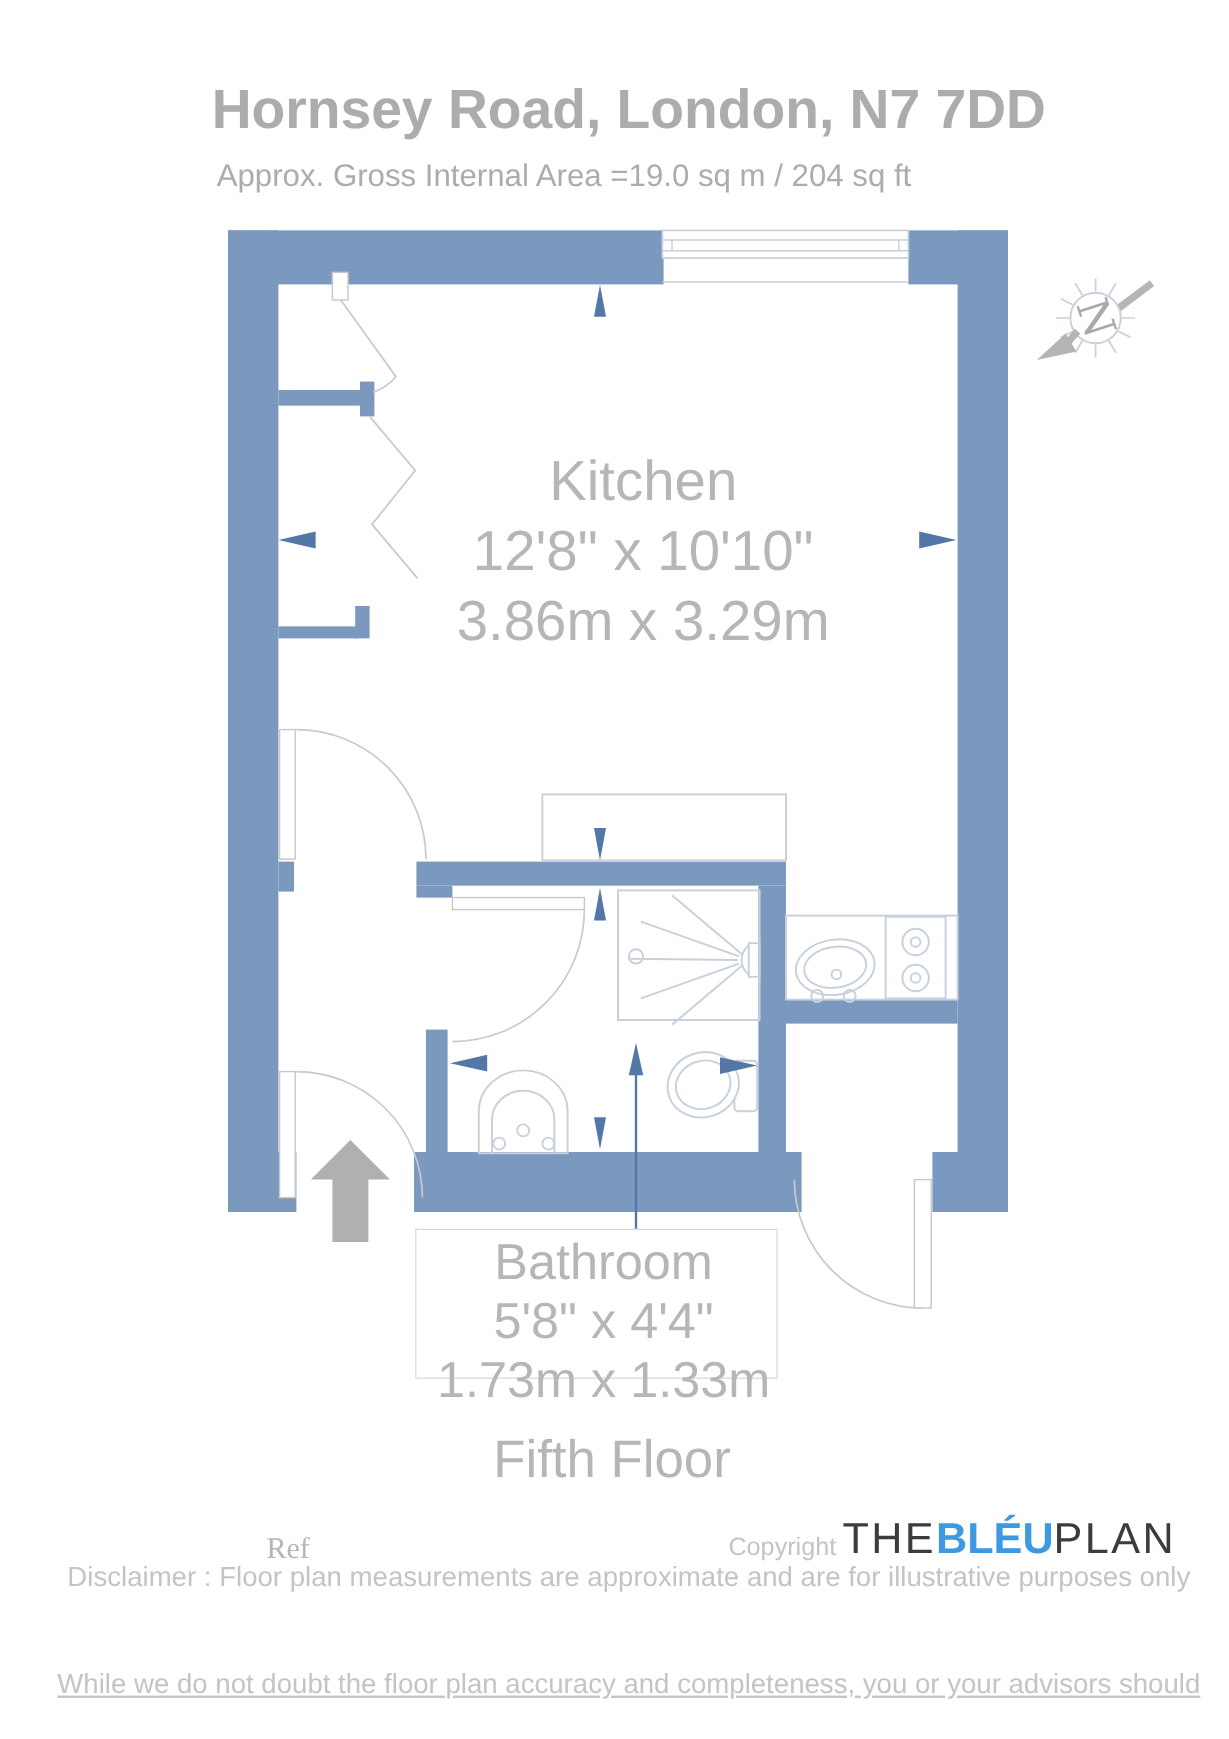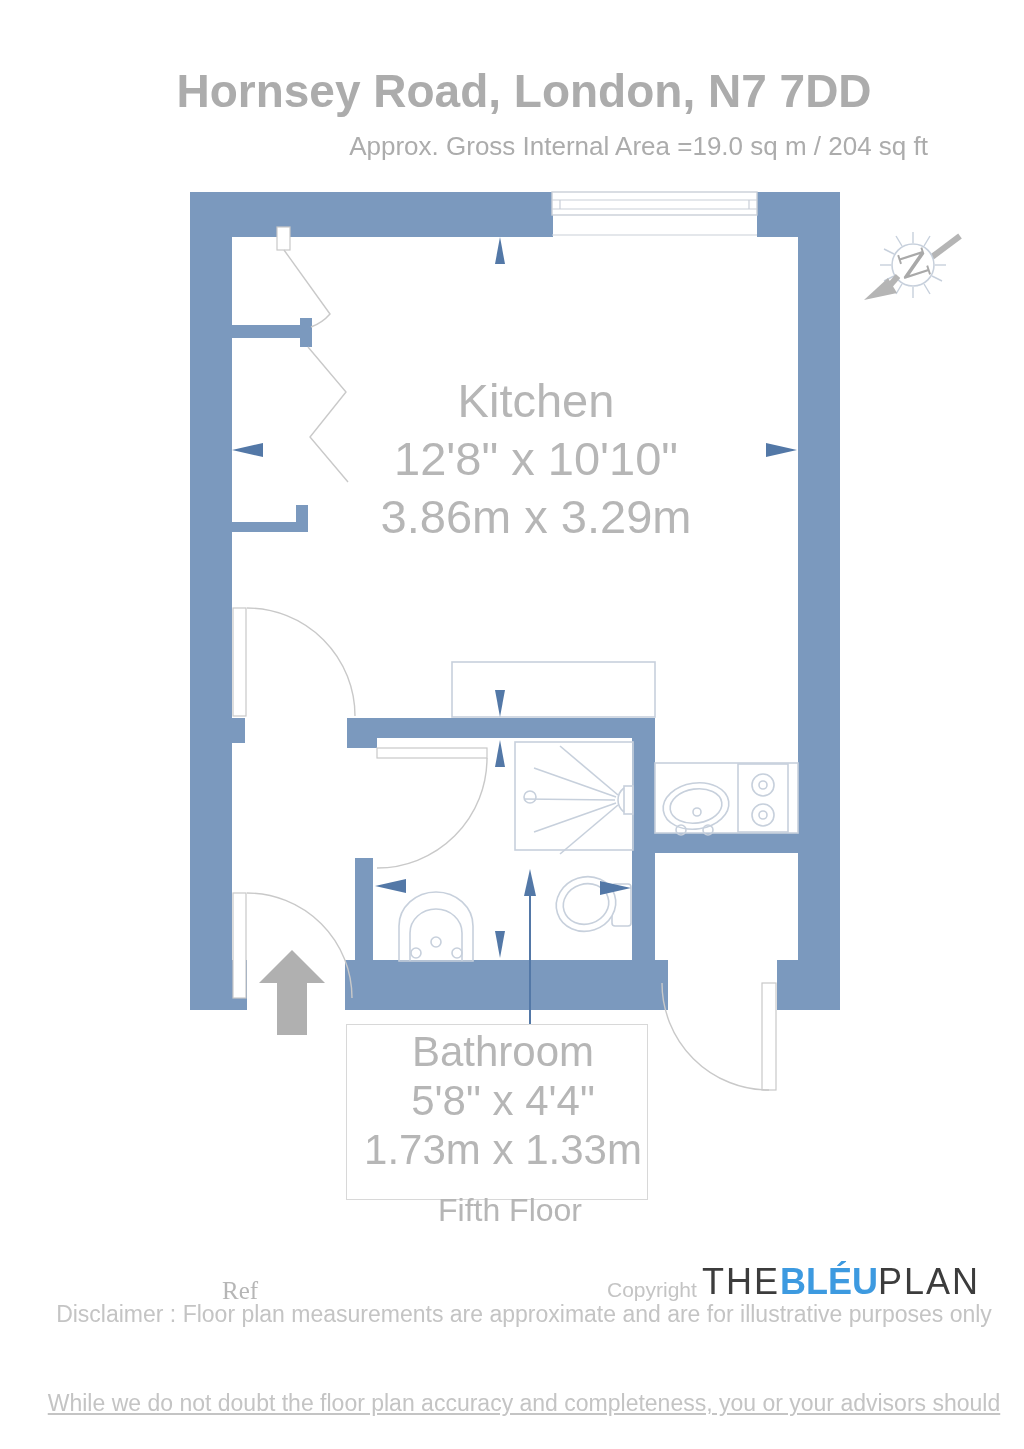--- a/index.html
+++ b/index.html
@@ -20,32 +20,32 @@
   html,body{margin:0;padding:0;background:#ffffff;}
   .canvas{
     position:relative;width:1024px;height:1449px;background:#ffffff;overflow:hidden;
     font-family:"Liberation Sans", sans-serif;
   }
   .abs{position:absolute;padding-left:12px;}
   .plan-svg{position:absolute;left:0;top:0;width:1024px;height:1449px;}
 
   .title{left:0;top:64px;width:1024px;text-align:center;
          font-size:46px;font-weight:bold;color:var(--title-text);letter-spacing:0px;}
-  .subtitle{left:0;top:131px;width:916px;text-align:right;
+  .subtitle{left:0;top:131px;width:916px;text-align:center;
          font-size:26px;color:var(--title-text);}
 
   .room-label{left:224px;top:372px;width:600px;text-align:center;
          font-size:47px;line-height:58px;color:var(--label-text);}
 
-  .bath-box{left:346px;top:1024px;width:302px;height:176px;
+  .bath-box{left:346px;top:1024px;width:302px;height:125px;
          border:1px solid var(--box-border);text-align:center;
          font-size:42px;line-height:49px;color:var(--label-text);padding-top:2px;box-sizing:border-box;}
 
   .fifth{left:203px;top:1192px;width:590px;text-align:center;
-         font-size:32px;color:var(--label-text);}
+         font-size:44px;color:var(--label-text);}
 
   .ref{left:210px;top:1277px;font-size:25px;color:var(--label-text);font-family:Liberation Serif, serif;}
   .copyright{left:595px;top:1278px;font-size:21px;color:var(--disclaimer-text);}
   .brand{left:690px;top:1261px;font-size:36px;color:var(--brand-dark);letter-spacing:2px;white-space:nowrap;}
   .brand .blue{color:var(--brand-blue);font-weight:bold;letter-spacing:0px;}
   .brand .thin{font-weight:normal;margin-top:11px;}
   .disc{left:0;width:1024px;text-align:center;font-size:23px;color:var(--disclaimer-text);}
   .d1{top:1301px;} .d2{top:1390px;text-decoration:underline;} .d3{top:1357px;}
 
   

